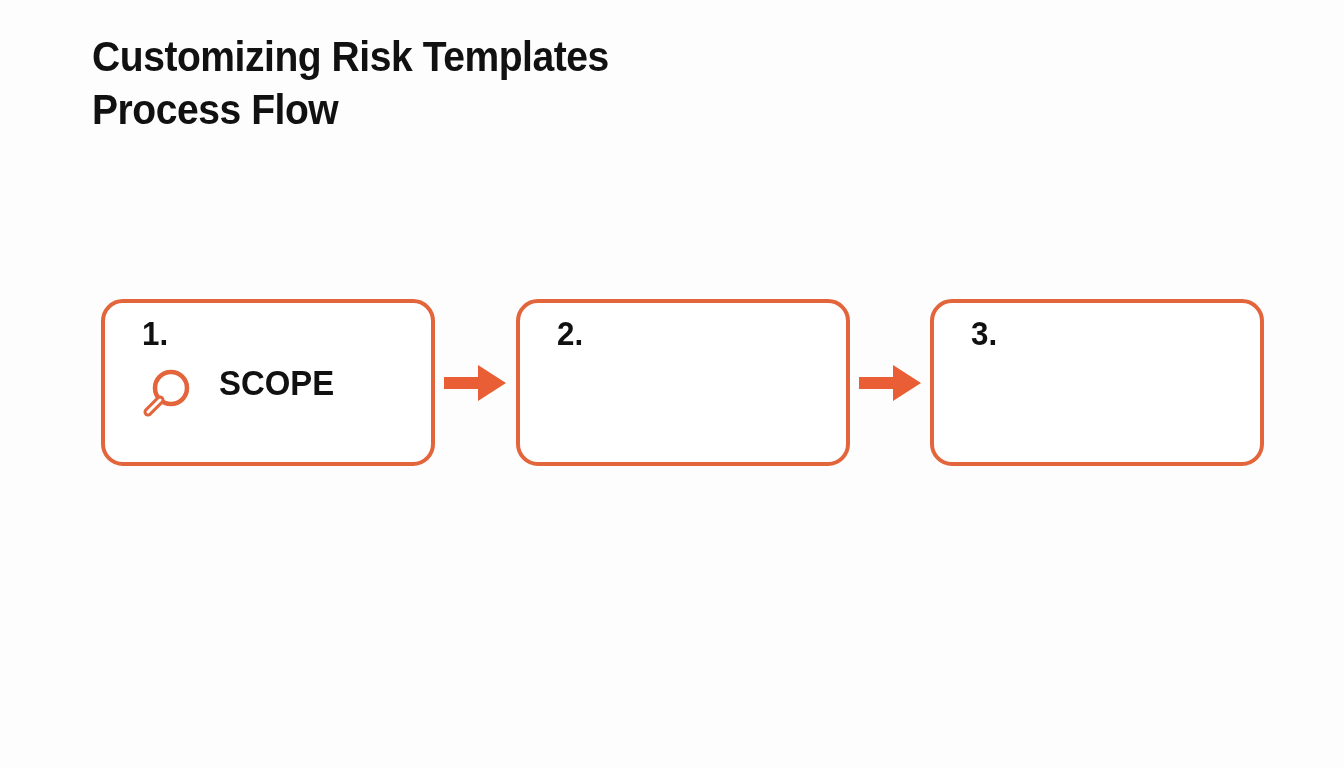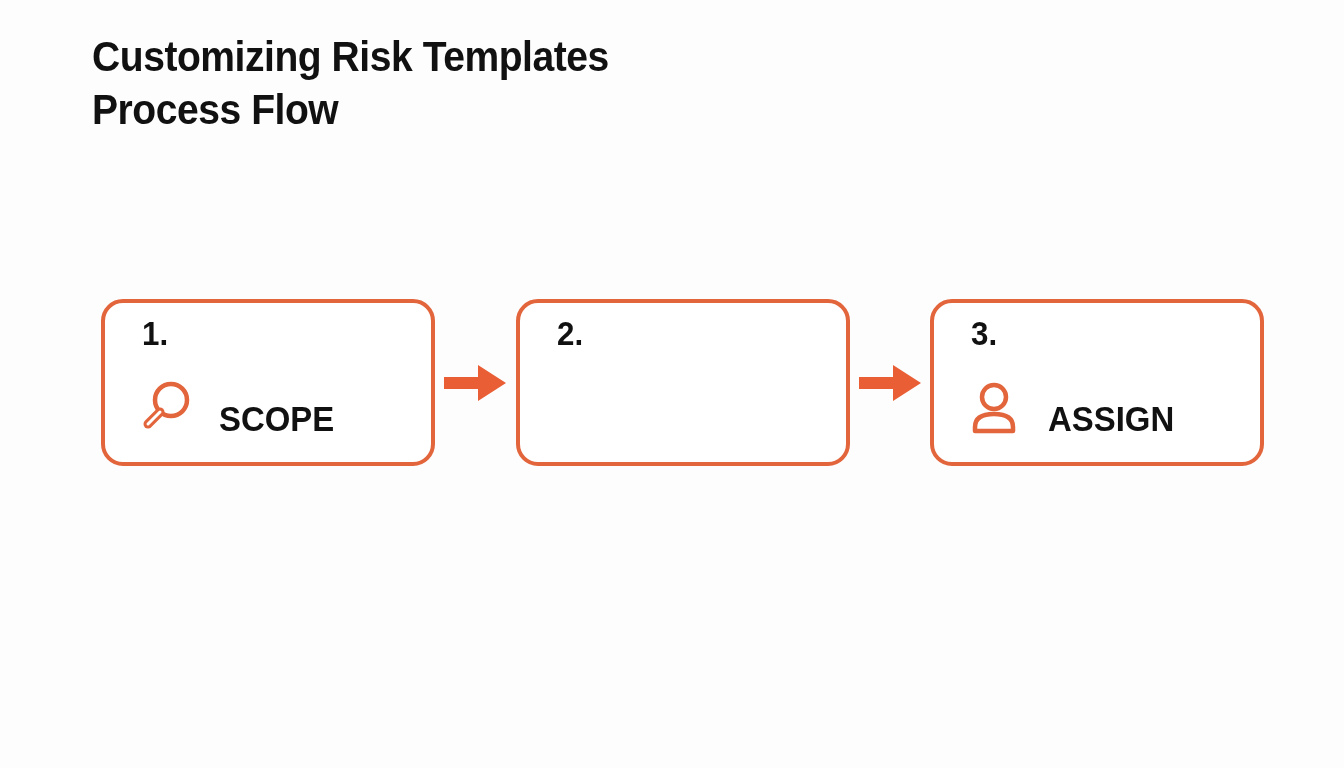--- a/index.html
+++ b/index.html
@@ -70,21 +70,21 @@
   }
 
   .card-body {
     position: absolute;
     left: 30px;
     top: 62px;
     right: 14px;
     height: 72px;
     display: flex;
     flex-direction: row;
-    align-items: flex-end;
+    align-items: flex-start;
   }
 
   .card-icon {
     width: 60px;
     height: 60px;
     flex: 0 0 auto;
     display: block;
   }
 
   .card-label {
@@ -146,22 +146,15 @@
   </div>
 
   <div class="arrow-gap">
     <svg class="arrow-svg" viewBox="0 0 62 40">
       <path d="M0,14 L34,14 L34,2 L62,20 L34,38 L34,26 L0,26 Z" fill="#E95E34"></path>
     </svg>
   </div>
 
   <div class="card">
     <div class="card-number">3.</div>
-    <div class="card-body">
-      <svg class="card-icon" viewBox="0 0 60 60">
-        <circle cx="30" cy="20" r="12" fill="none" stroke="#E2653C" stroke-width="4.5"></circle>
-        <path d="M11 54 L11 50 Q11 37 30 37 Q49 37 49 50 L49 54 Z" fill="none" stroke="#E2653C" stroke-width="4.5" stroke-linejoin="round"></path>
-      </svg>
-      <div class="card-label">ASSIGN</div>
-    </div>
   </div>
 
 </div>
 
 </body></html>

